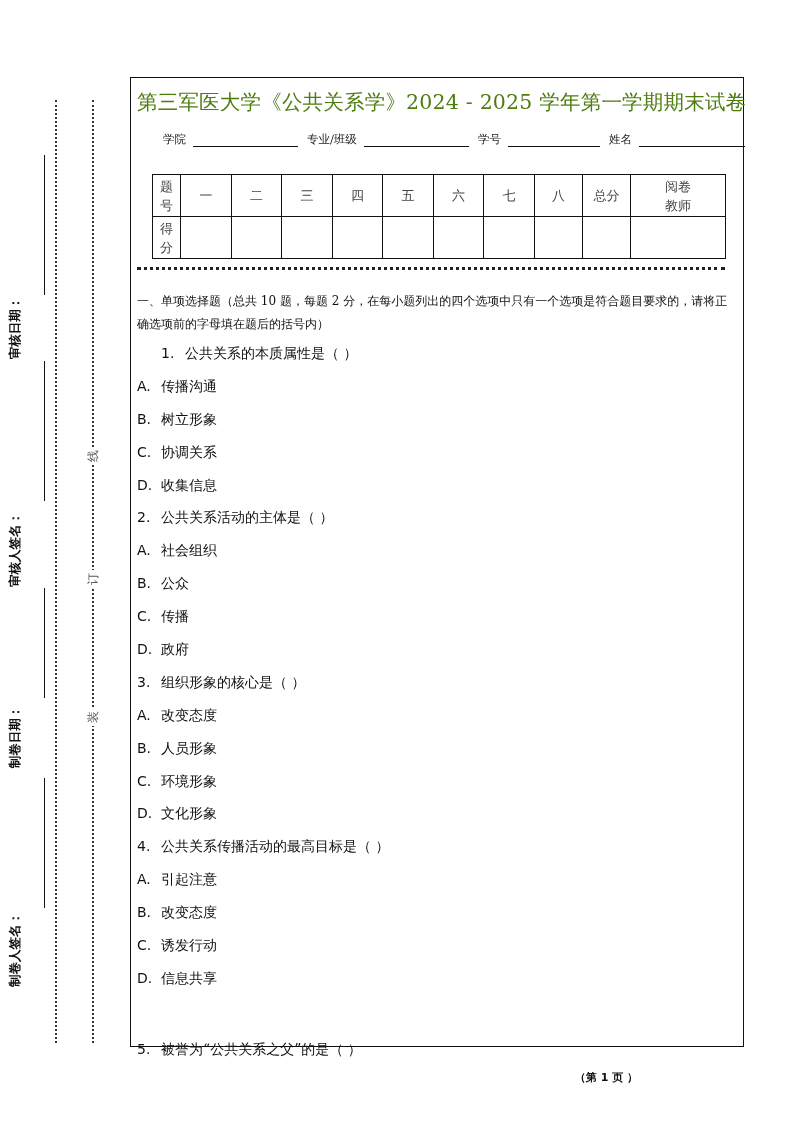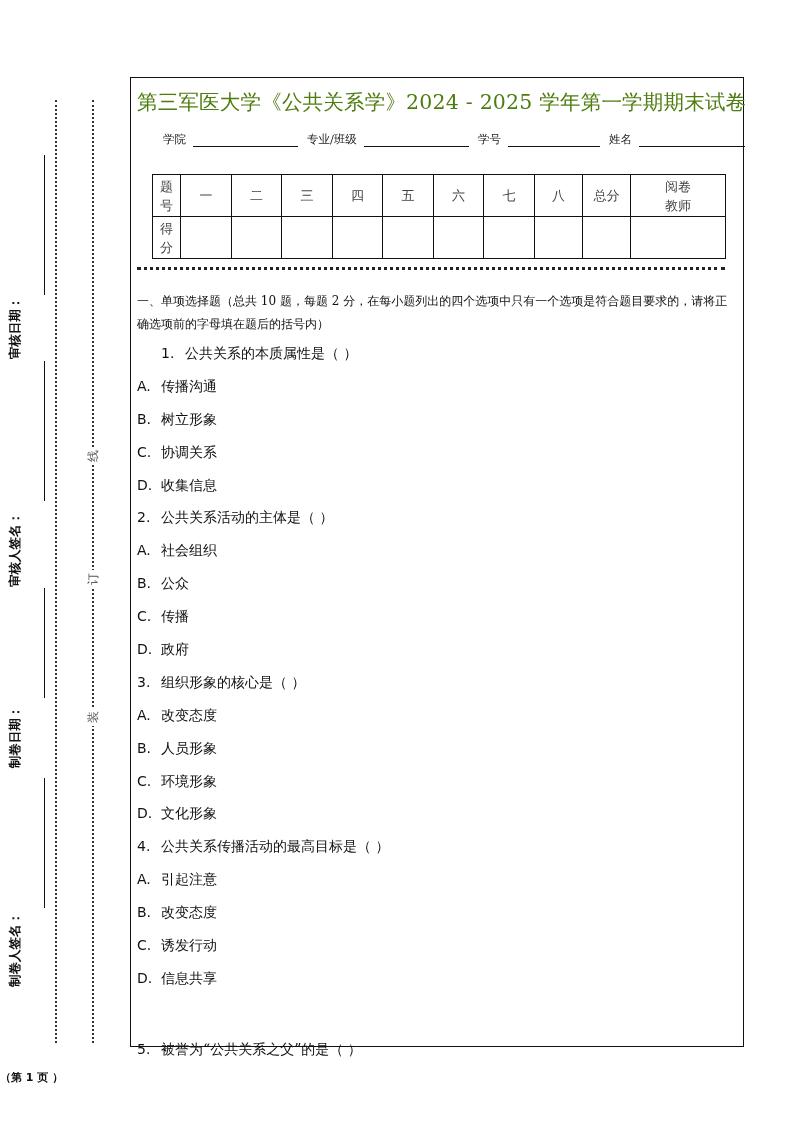--- a/index.html
+++ b/index.html
@@ -35,21 +35,21 @@
   table.score tr.r2 td { height:41px; }
   .vlabel { font-size:13px; line-height:19px; color:#444; }
   .sep { position:absolute; left:6px; top:189px; width:588px; height:0;
          border-top:3px dotted #222; }
 
   .section-head { position:absolute; left:6px; top:212px; width:598px;
                   font-size:12px; line-height:23px; color:#111; }
   .q-item { position:absolute; left:6px; font-size:14px; white-space:nowrap; color:#111; }
   .q-item .lbl { font-family:"DejaVu Sans", sans-serif; display:inline-block; width:24px; }
 
-  .footer { position:absolute; left:0; width:638px; top:1070px; text-align:left;
+  .footer { position:absolute; left:0; width:638px; top:1070px; text-align:right;
             font-family:"DejaVu Sans", sans-serif; font-weight:bold; font-size:11px; color:#111; }
 </style>
 </head>
 <body>
 
 <div class="dotline dot-a"></div>
 <div class="dotline dot-b"></div>
 
 <div class="seal-char" style="top:447px;">线</div>
 <div class="seal-char" style="top:570px;">订</div>

